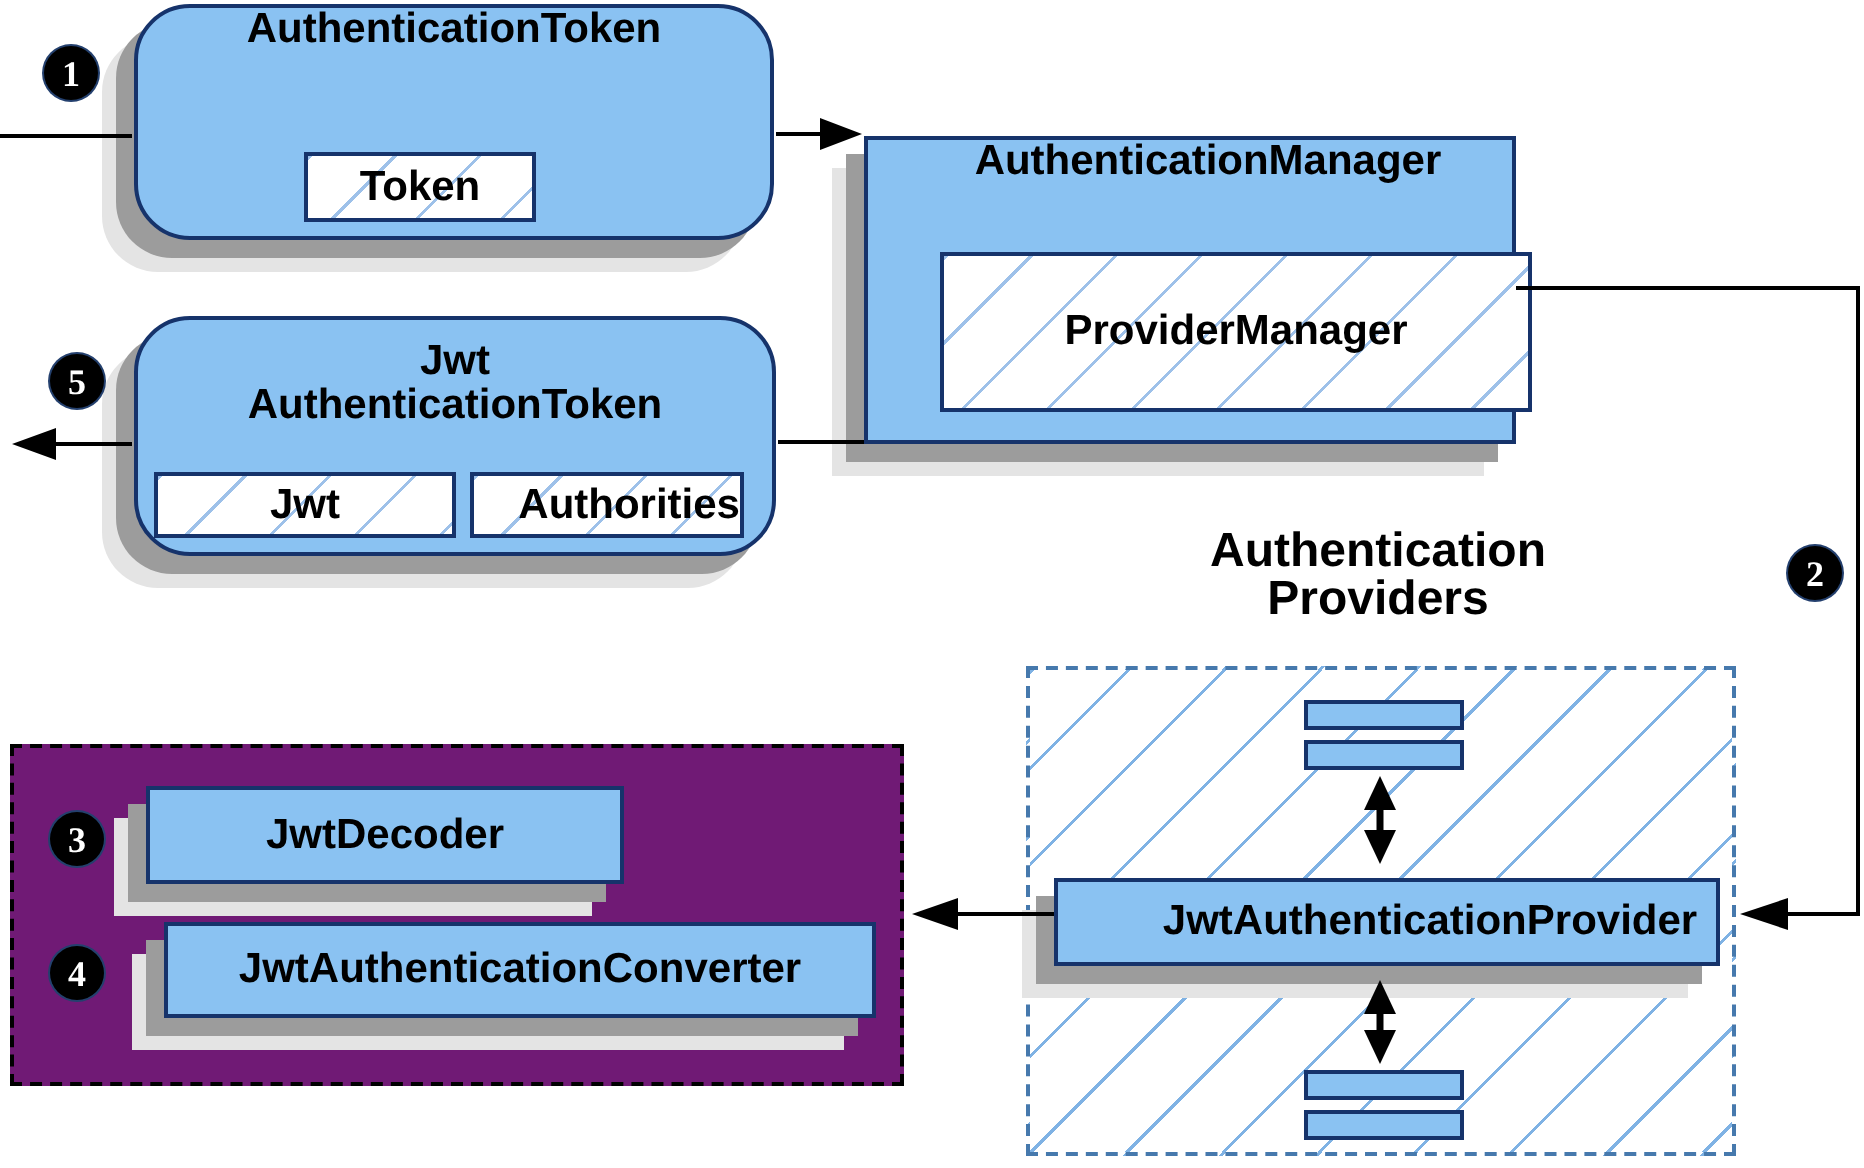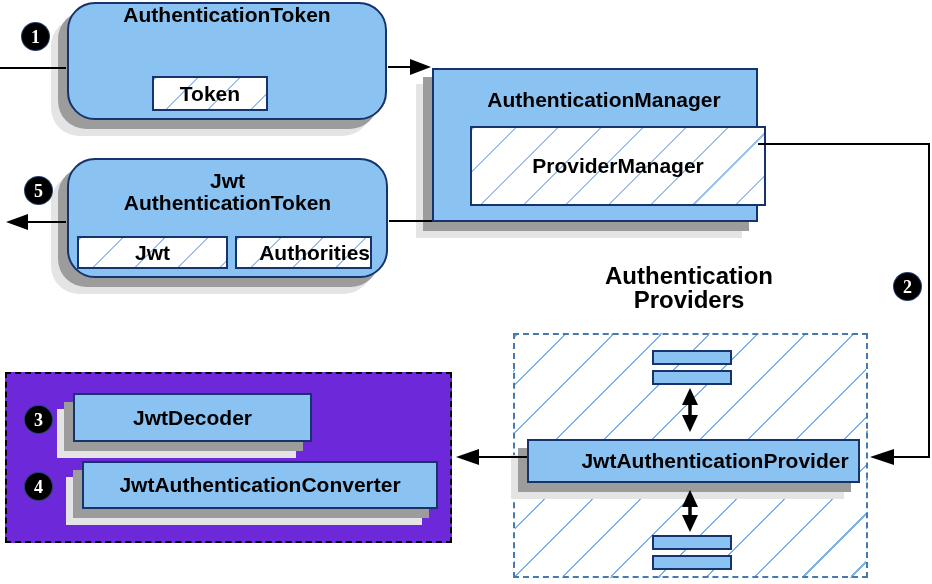--- a/index.html
+++ b/index.html
@@ -25,21 +25,21 @@
     background-image:repeating-linear-gradient(135deg,rgba(125,172,226,.75) 0 1.5px,transparent 1.5px 30px);
     display:flex;align-items:center;justify-content:center;
     font-weight:bold;font-size:21px;white-space:nowrap;
   }
   
   .group{position:absolute;box-sizing:border-box;}
   .providers-group{
     border:2px dashed #4679ad;background-color:#fff;
     background-image:repeating-linear-gradient(135deg,#7fb2e4 0 1.5px,transparent 1.5px 34px);
   }
-  .converter-group{border:2px dashed #000;background:#6d28d9;}
+  .converter-group{border:2px dashed #000;background:#701a75;}
   .bar{
     position:absolute;box-sizing:border-box;width:80px;height:15px;
     background:#8ac2f2;border:2px solid #16336b;
   }
   .flat-node{
     position:absolute;box-sizing:border-box;background:#8ac2f2;border:2px solid #16336b;
     box-shadow:-9px 9px 0 #9c9c9c,-16px 16px 0 #e4e4e4;
     display:flex;align-items:center;justify-content:center;
     font-weight:bold;font-size:21px;white-space:nowrap;
   }
@@ -91,21 +91,21 @@
   </div>
 
   <div class="node rounded" style="left:67px;top:2px;width:320px;height:118px;">
     <div class="title">AuthenticationToken</div>
     <div class="chip" style="left:83px;top:72px;width:116px;height:35px;">
       <span>Token</span>
     </div>
   </div>
 
   <div class="node" style="left:432px;top:68px;width:326px;height:154px;">
-    <div class="title" style="margin-top:19px;padding-left:18px;">AuthenticationManager</div>
+    <div class="title" style="padding-left:18px;">AuthenticationManager</div>
     <div class="chip" style="left:36px;top:56px;width:296px;height:80px;">
       <span>ProviderManager</span>
     </div>
   </div>
 
   <div class="node rounded" style="left:67px;top:158px;width:321px;height:120px;">
     <div class="title" style="margin-top:10px;">Jwt</div>
     <div class="title">AuthenticationToken</div>
     <div class="chip" style="left:8px;top:76px;width:151px;height:33px;">
       <span>Jwt</span>

